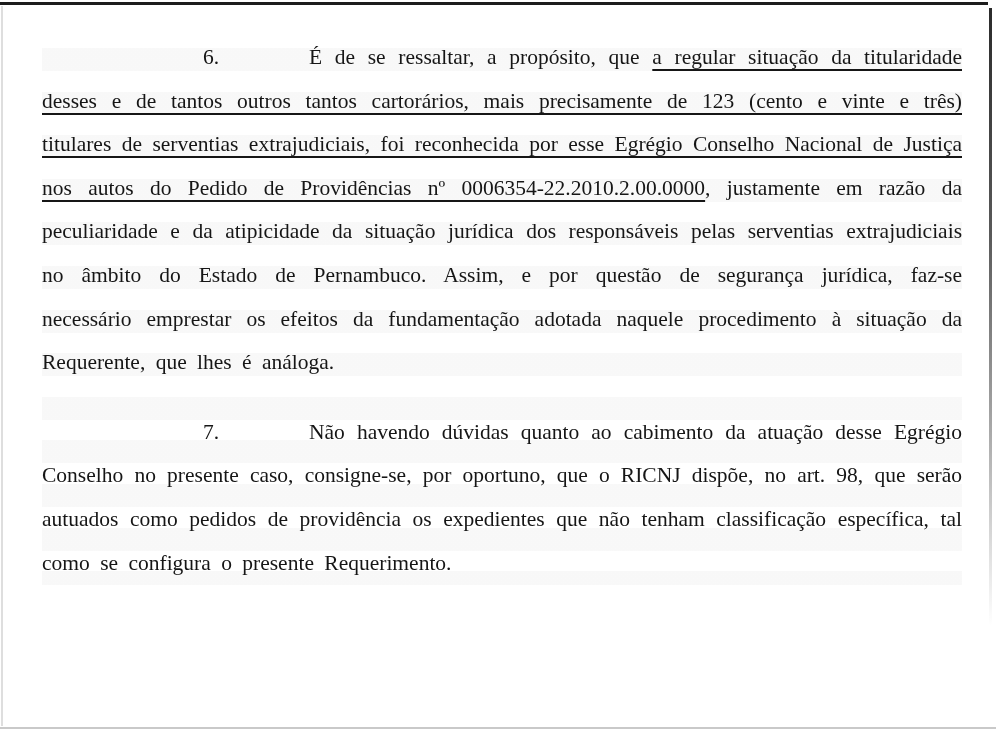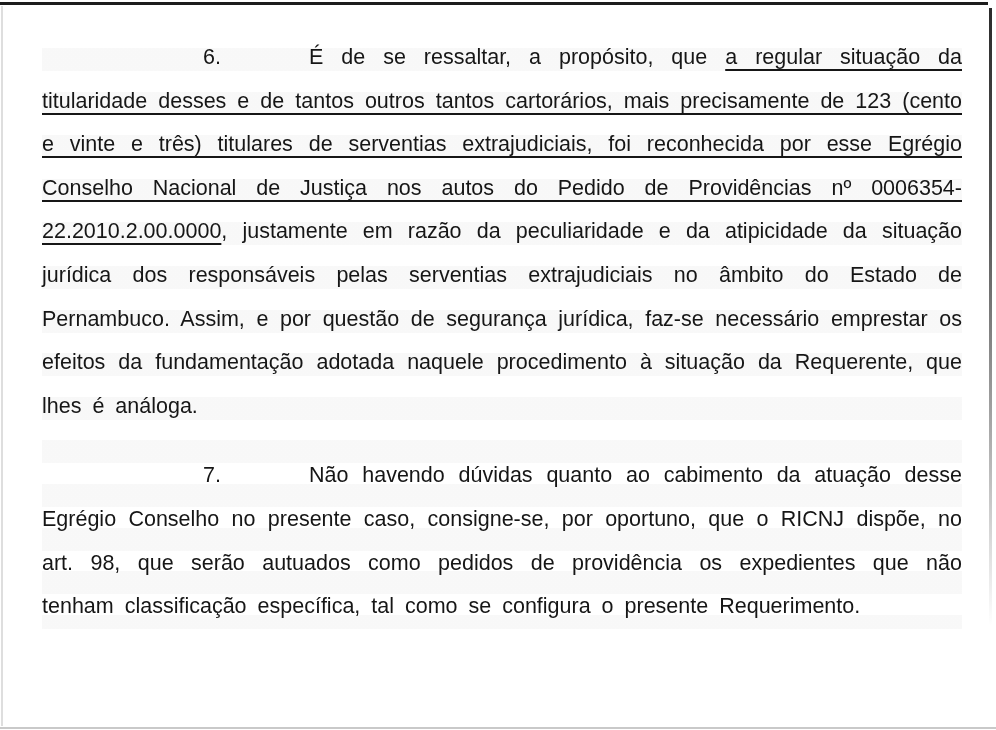--- a/index.html
+++ b/index.html
@@ -6,21 +6,21 @@
     margin: 0;
     padding: 0;
     background: #ffffff;
   }
   .page {
     position: relative;
     width: 996px;
     height: 730px;
     background: #ffffff;
     overflow: hidden;
-    font-family: Liberation Sans, sans-serif;
+    font-family: Liberation Serif, serif;
     color: #161616;
   }
   
   .edge-top {
     position: absolute;
     top: 2px; left: 0;
     width: 988px; height: 3px;
     background: #1c1c1c;
   }
   .edge-right {

